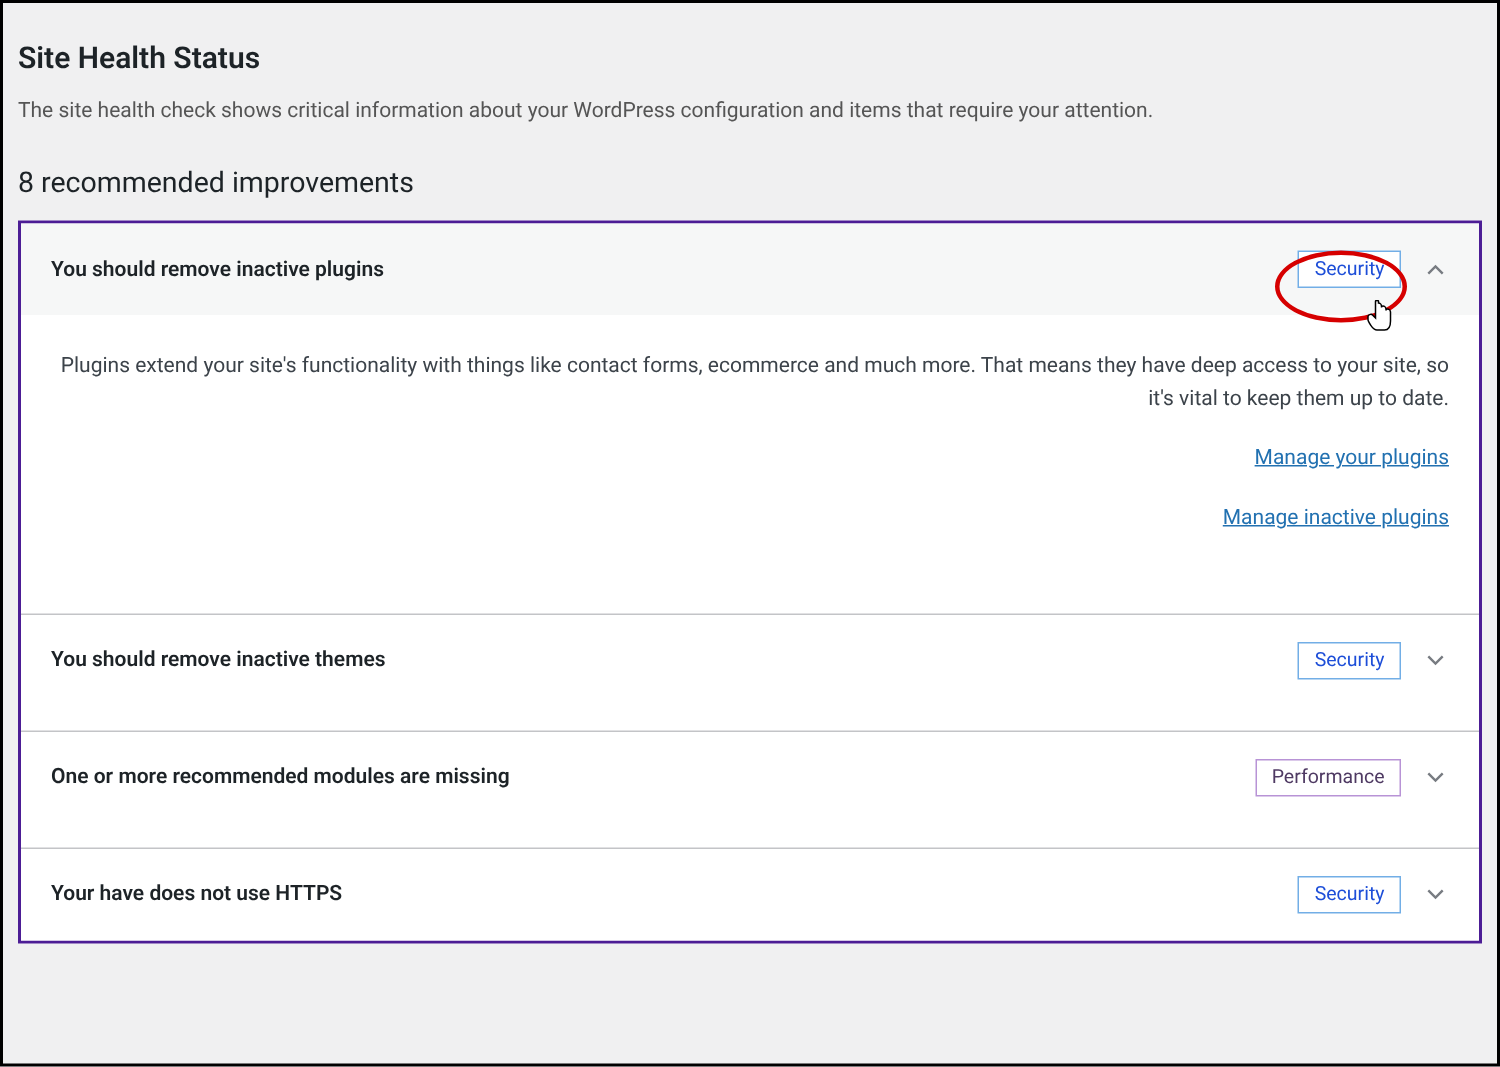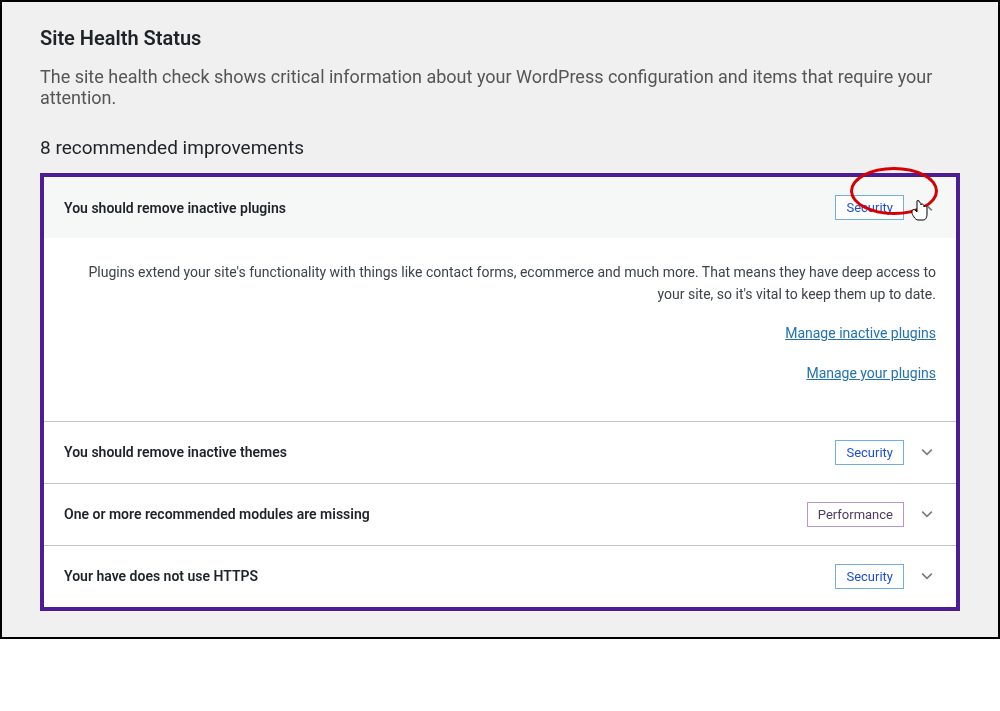--- a/index.html
+++ b/index.html
@@ -4,48 +4,48 @@
 <style>
   * { box-sizing: border-box; }
   body {
     margin: 0;
     font-family: -apple-system, BlinkMacSystemFont, "Segoe UI", Roboto, Oxygen-Sans, Ubuntu, Cantarell, "Helvetica Neue", sans-serif;
     background: #fff;
     color: #1d2327;
   }
   .frame {
     width: 1000px;
-    height: 639px;
+    height: 711px;
     border: 2px solid #000;
     background: #f0f0f1;
-    padding: 18px 38px;
+    padding: 18px 10px;
     position: relative;
   }
   h2.title {
     font-size: 20px;
     font-weight: 600;
     margin: 6px 0 10px 0;
     color: #1d2327;
   }
   p.desc {
-    font-size: 18px;
+    font-size: 14px;
     color: #555;
     margin: 16px 0 28px 0;
   }
   h3.sub {
     font-size: 19px;
     font-weight: 400;
     margin: 0 0 14px 0;
     color: #1d2327;
   }
   .panel {
-    border: 4px solid #4c1d95;
+    border: 2px solid #4c1d95;
     background: #fff;
   }
-  .item + .item { border-top: 1px solid #c3c4c7; }
+  .item + .item { border-top: 1px solid #c3c4c7; margin-top: 16px; }
   .item-header {
     display: flex;
     align-items: center;
     padding: 18px 20px;
     cursor: pointer;
     background: #fff;
   }
   .item.expanded .item-header {
     background: #f6f7f7;
   }
@@ -117,22 +117,22 @@
         <span class="item-title">You should remove inactive plugins</span>
         <span class="badge blue">Security</span>
         <span class="chev">
           <svg viewBox="0 0 20 20" fill="none" stroke="currentColor" stroke-width="2">
               <polyline points="4,13 10,7 16,13"></polyline>
             </svg>
         </span>
       </div>
       <div class="item-body">
         <p>Plugins extend your site's functionality with things like contact forms, ecommerce and much more. That means they have deep access to your site, so it's vital to keep them up to date.</p>
+        <div class="link-row"><a href="#">Manage your plugins</a></div>
         <div class="link-row"><a href="#">Manage inactive plugins</a></div>
-        <div class="link-row"><a href="#">Manage your plugins</a></div>
       </div>
     </div>
 
     <div class="item">
       <div class="item-header">
         <span class="item-title">You should remove inactive themes</span>
         <span class="badge blue">Security</span>
         <span class="chev">
           <svg viewBox="0 0 20 20" fill="none" stroke="currentColor" stroke-width="2">
               <polyline points="4,7 10,13 16,7"></polyline>

